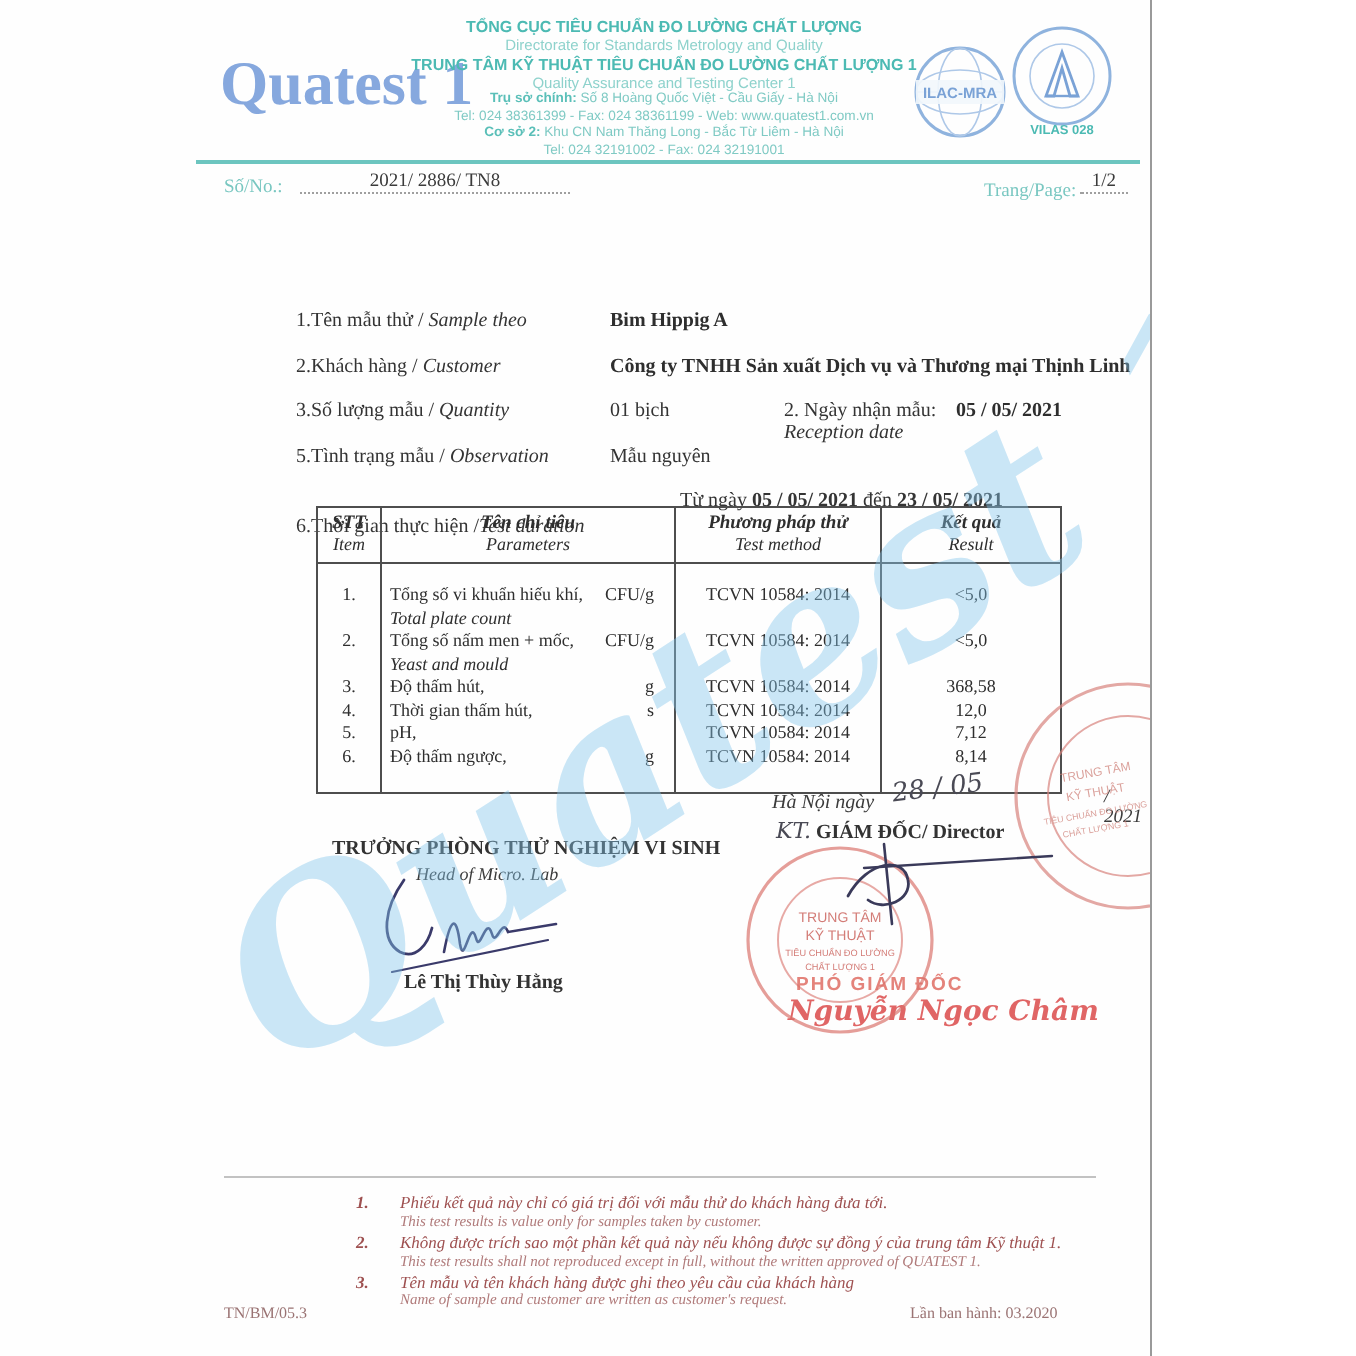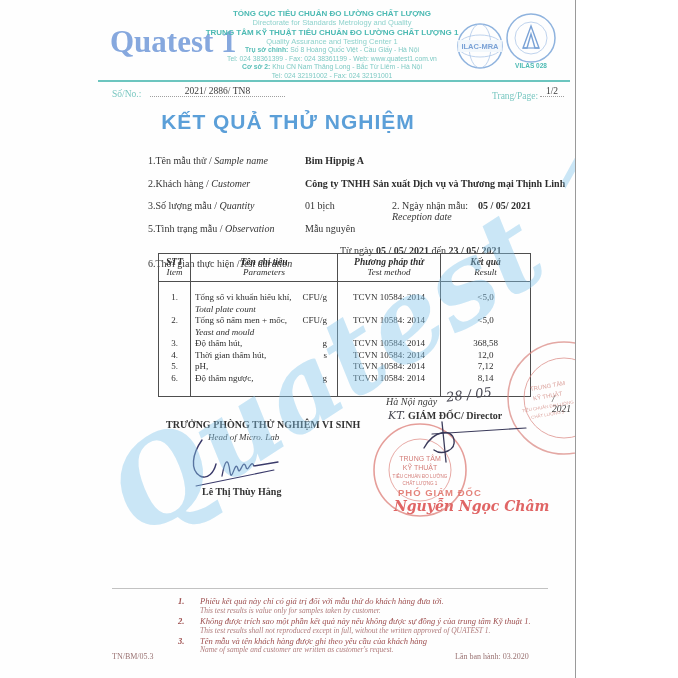--- a/index.html
+++ b/index.html
@@ -132,23 +132,22 @@
   </div>
   <div class="vilas-label">VILAS 028</div>
 
   <div class="teal-rule"></div>
 
   <div class="meta-label" style="left:112px; top:89px;">Số/No.:</div>
   <div class="meta-value" style="left:150px; top:86px; width:135px;">2021/ 2886/ TN8</div>
   <div class="meta-label" style="left:492px; top:91px;">Trang/Page:</div>
   <div class="meta-value" style="left:540px; top:86px; width:24px;">1/2</div>
 
-  <div class="title-vi">KẾT QUẢ THỬ NGHIỆM</div>
-
-  <div class="fld-label" style="top:155px;"><span>1.Tên mẫu thử / </span><span class="en">Sample name</span></div>
+
+  <div class="fld-label" style="top:155px;"><span>1.Tên mẫu thử / </span><span class="en">Sample theo</span></div>
   <div class="fld-value" style="left:305px; top:155px;">Bim Hippig A</div>
 
   <div class="fld-label" style="top:178px;"><span>2.Khách hàng / </span><span class="en">Customer</span></div>
   <div class="fld-value" style="left:305px; top:178px;">Công ty TNHH Sản xuất Dịch vụ và Thương mại Thịnh Linh</div>
 
   <div class="fld-label" style="top:200px;"><span>3.Số lượng mẫu / </span><span class="en">Quantity</span></div>
   <div class="fld-plain" style="left:305px; top:200px;">01 bịch</div>
   <div class="fld-plain" style="left:392px; top:200px;">2. Ngày nhận mẫu:</div>
   <div class="fld-value" style="left:478px; top:200px;">05 / 05/ 2021</div>
   <div class="fld-plain" style="left:392px; top:211px; font-style:italic;">Reception date</div>

